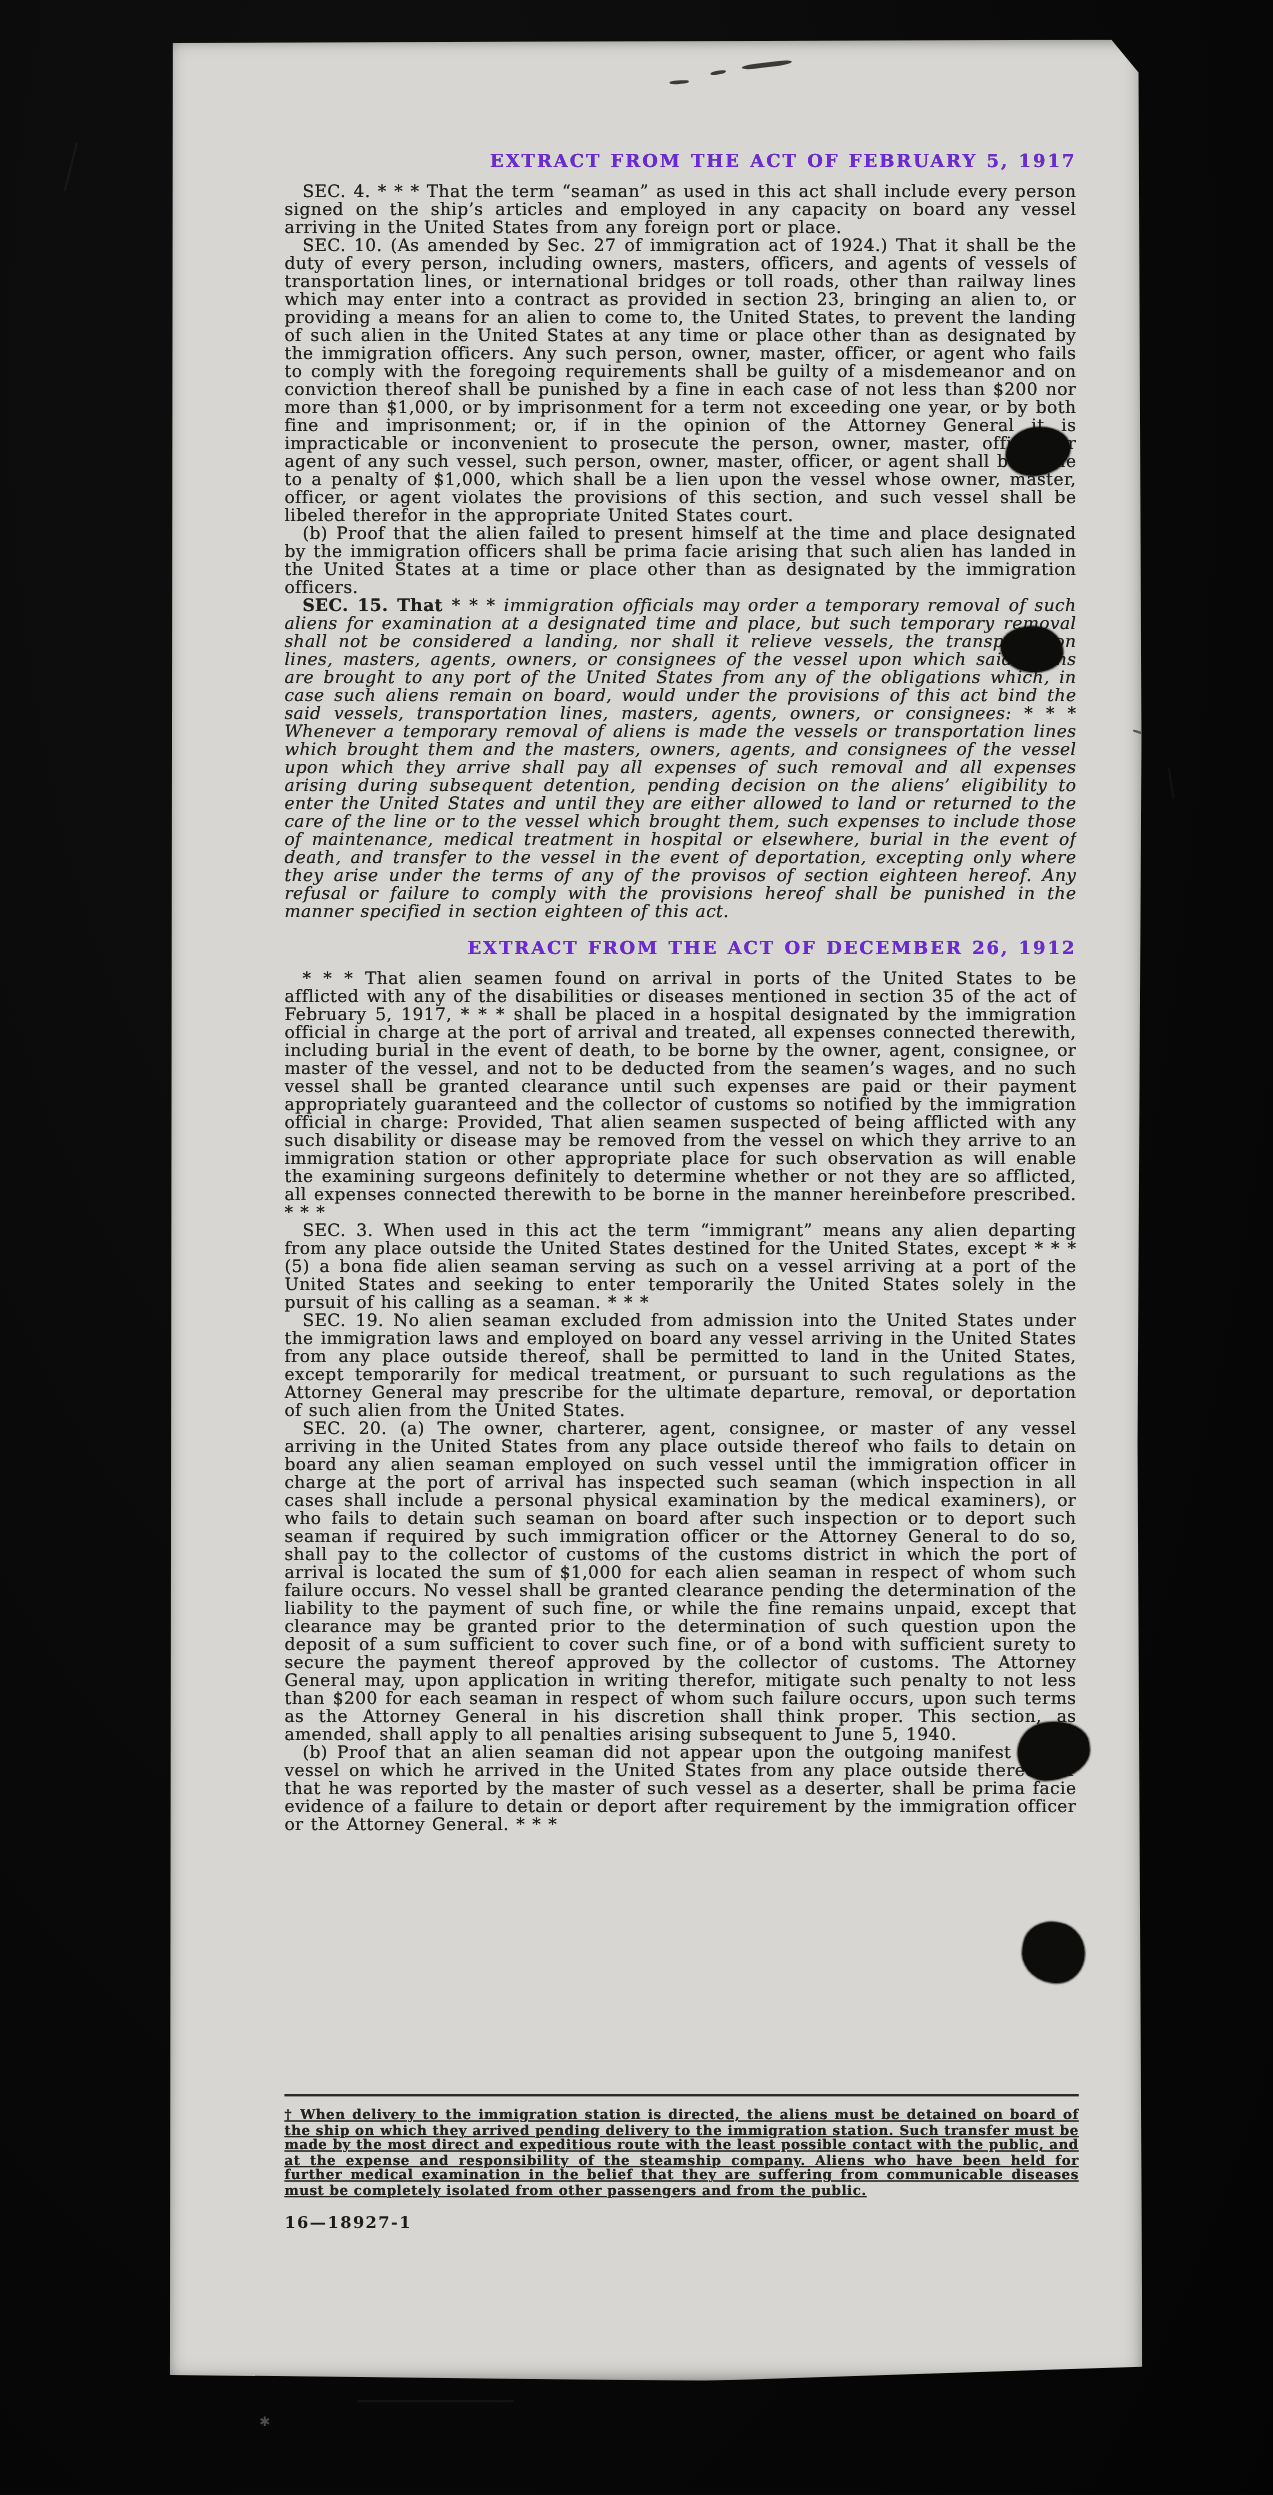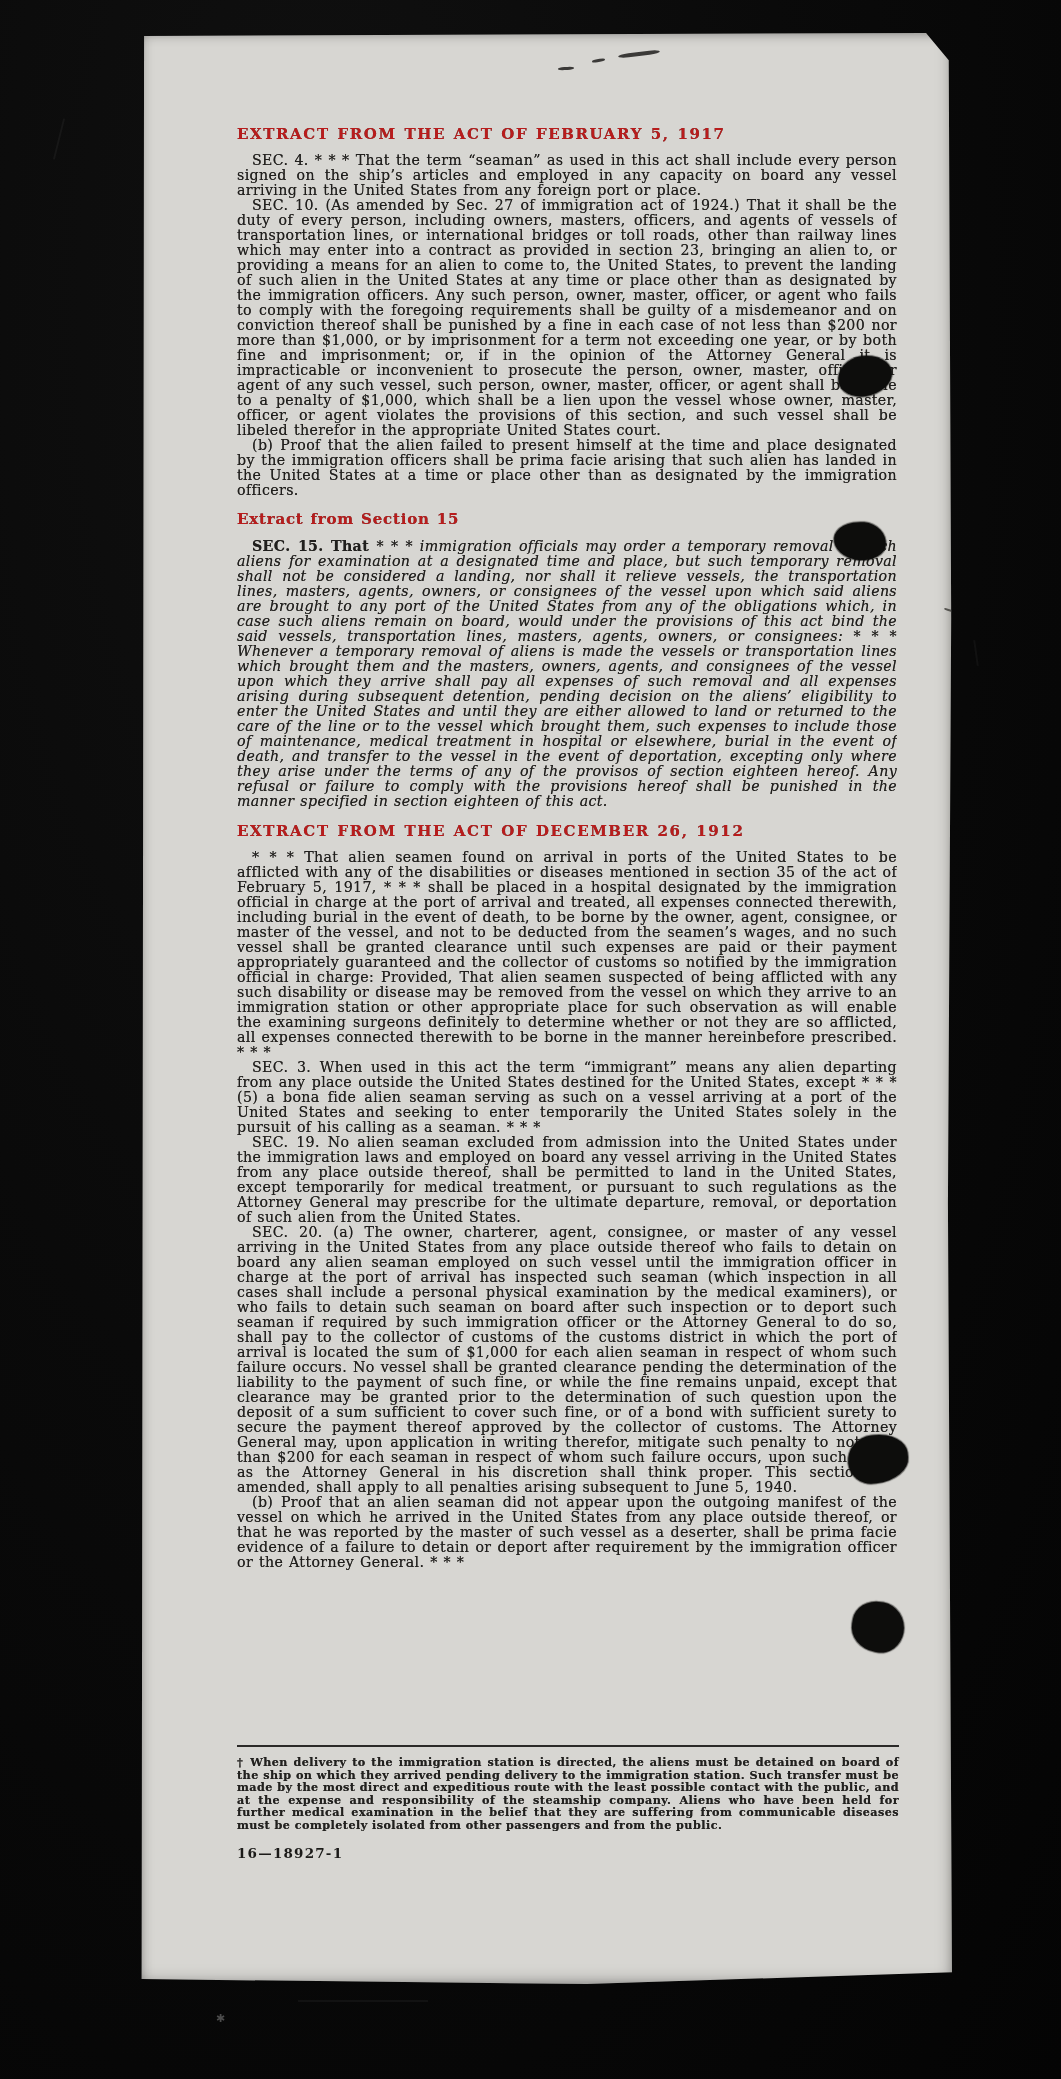--- a/index.html
+++ b/index.html
@@ -17,33 +17,33 @@
                 inset 0 9px 14px -9px rgba(0,0,0,.30),
                 inset 0 -11px 18px -11px rgba(0,0,0,.36);
   }
   .doc-body {
     position:absolute; left:97px; top:94px; width:660px; height:1596px;
     overflow:hidden; color:#201f1d;
     font-size:14.2px; line-height:15px; letter-spacing:0.35px; word-spacing:1px;
     text-align:justify;
     text-shadow:0 0 0.5px rgba(32,30,27,0.75);
   }
-  .heading { text-align:left; font-weight:bold; color:#b91c1c; }
+  .heading { text-align:right; font-weight:bold; color:#6d28d9; }
   .heading.main { font-size:15px; letter-spacing:1.6px; margin:15px 0 11px 0; }
   .heading.sub  { font-size:15px; letter-spacing:0.8px; margin:14px 0 12px 0; }
   .doc-body .heading:first-child { margin-top:0; }
   p.para { margin:0; text-indent:15px; }
   p.para.italic { font-style:italic; }
   p.para .lead { font-style:normal;font-weight:bold; }
   .footnote-area { position:absolute; left:97px; top:1712px; width:662px; }
   .footnote-rule { height:2px; background:#2b2a28; margin-bottom:9px; }
   .footnote {
     margin:0; color:#22211f; font-weight:bold;
     font-size:11.2px; line-height:12.6px; letter-spacing:0.45px;
-    text-align:justify; text-shadow:0 0 0.4px rgba(30,29,27,0.7);
+    text-align:justify; text-shadow:0 0 0.4px rgba(30,29,27,0.7);text-decoration:underline;
   }
   .doc-number {
     margin-top:13px; padding-right:125px;
     font-weight:bold; font-size:13.5px; letter-spacing:1.2px; color:#1b1a18;
   }
   .blot { position:absolute; background:#0d0d0c; box-shadow:0 0 1px 1px rgba(13,13,12,.6); }
   .blot.a { left:698px; top:323px;  width:54px; height:40px; border-radius:48% 52% 55% 45% / 55% 48% 52% 45%; transform:rotate(-8deg); }
   .blot.b { left:694px; top:489px;  width:52px; height:38px; border-radius:55% 45% 50% 50% / 48% 55% 45% 52%; transform:rotate(5deg); }
   .blot.c { left:708px; top:1402px; width:60px; height:48px; border-radius:45% 55% 60% 40% / 55% 45% 50% 50%; transform:rotate(-6deg); }
   .blot.d { left:712px; top:1569px; width:52px; height:50px; border-radius:50% 50% 45% 55% / 45% 55% 50% 50%; transform:rotate(10deg); }
@@ -72,21 +72,20 @@
     <div class="pmark m1"></div>
     <div class="pmark m2"></div>
     <div class="pmark m3"></div>
     <div class="pmark m4"></div>
 
     <div class="doc-body" id="doc-body">
         <div class="heading main">EXTRACT FROM THE ACT OF FEBRUARY 5, 1917</div>
         <p class="para">SEC. 4. * * * That the term “seaman” as used in this act shall include every person signed on the ship’s articles and employed in any capacity on board any vessel arriving in the United States from any foreign port or place.</p>
         <p class="para">SEC. 10. (As amended by Sec. 27 of immigration act of 1924.) That it shall be the duty of every person, including owners, masters, officers, and agents of vessels of transportation lines, or international bridges or toll roads, other than railway lines which may enter into a contract as provided in section 23, bringing an alien to, or providing a means for an alien to come to, the United States, to prevent the landing of such alien in the United States at any time or place other than as designated by the immigration officers. Any such person, owner, master, officer, or agent who fails to comply with the foregoing requirements shall be guilty of a misdemeanor and on conviction thereof shall be punished by a fine in each case of not less than $200 nor more than $1,000, or by imprisonment for a term not exceeding one year, or by both fine and imprisonment; or, if in the opinion of the Attorney General it is impracticable or inconvenient to prosecute the person, owner, master, officer, or agent of any such vessel, such person, owner, master, officer, or agent shall be liable to a penalty of $1,000, which shall be a lien upon the vessel whose owner, master, officer, or agent violates the provisions of this section, and such vessel shall be libeled therefor in the appropriate United States court.</p>
         <p class="para">(b) Proof that the alien failed to present himself at the time and place designated by the immigration officers shall be prima facie arising that such alien has landed in the United States at a time or place other than as designated by the immigration officers.</p>
-        <div class="heading sub">Extract from Section 15</div>
         <p class="para italic"><span class="lead">SEC. 15. That </span>* * * immigration officials may order a temporary removal of such aliens for examination at a designated time and place, but such temporary removal shall not be considered a landing, nor shall it relieve vessels, the transportation lines, masters, agents, owners, or consignees of the vessel upon which said aliens are brought to any port of the United States from any of the obligations which, in case such aliens remain on board, would under the provisions of this act bind the said vessels, transportation lines, masters, agents, owners, or consignees: * * * Whenever a temporary removal of aliens is made the vessels or transportation lines which brought them and the masters, owners, agents, and consignees of the vessel upon which they arrive shall pay all expenses of such removal and all expenses arising during subsequent detention, pending decision on the aliens’ eligibility to enter the United States and until they are either allowed to land or returned to the care of the line or to the vessel which brought them, such expenses to include those of maintenance, medical treatment in hospital or elsewhere, burial in the event of death, and transfer to the vessel in the event of deportation, excepting only where they arise under the terms of any of the provisos of section eighteen hereof. Any refusal or failure to comply with the provisions hereof shall be punished in the manner specified in section eighteen of this act.</p>
         <div class="heading main">EXTRACT FROM THE ACT OF DECEMBER 26, 1912</div>
         <p class="para">* * * That alien seamen found on arrival in ports of the United States to be afflicted with any of the disabilities or diseases mentioned in section 35 of the act of February 5, 1917, * * * shall be placed in a hospital designated by the immigration official in charge at the port of arrival and treated, all expenses connected therewith, including burial in the event of death, to be borne by the owner, agent, consignee, or master of the vessel, and not to be deducted from the seamen’s wages, and no such vessel shall be granted clearance until such expenses are paid or their payment appropriately guaranteed and the collector of customs so notified by the immigration official in charge: Provided, That alien seamen suspected of being afflicted with any such disability or disease may be removed from the vessel on which they arrive to an immigration station or other appropriate place for such observation as will enable the examining surgeons definitely to determine whether or not they are so afflicted, all expenses connected therewith to be borne in the manner hereinbefore prescribed. * * *</p>
         <p class="para">SEC. 3. When used in this act the term “immigrant” means any alien departing from any place outside the United States destined for the United States, except * * * (5) a bona fide alien seaman serving as such on a vessel arriving at a port of the United States and seeking to enter temporarily the United States solely in the pursuit of his calling as a seaman. * * *</p>
         <p class="para">SEC. 19. No alien seaman excluded from admission into the United States under the immigration laws and employed on board any vessel arriving in the United States from any place outside thereof, shall be permitted to land in the United States, except temporarily for medical treatment, or pursuant to such regulations as the Attorney General may prescribe for the ultimate departure, removal, or deportation of such alien from the United States.</p>
         <p class="para">SEC. 20. (a) The owner, charterer, agent, consignee, or master of any vessel arriving in the United States from any place outside thereof who fails to detain on board any alien seaman employed on such vessel until the immigration officer in charge at the port of arrival has inspected such seaman (which inspection in all cases shall include a personal physical examination by the medical examiners), or who fails to detain such seaman on board after such inspection or to deport such seaman if required by such immigration officer or the Attorney General to do so, shall pay to the collector of customs of the customs district in which the port of arrival is located the sum of $1,000 for each alien seaman in respect of whom such failure occurs. No vessel shall be granted clearance pending the determination of the liability to the payment of such fine, or while the fine remains unpaid, except that clearance may be granted prior to the determination of such question upon the deposit of a sum sufficient to cover such fine, or of a bond with sufficient surety to secure the payment thereof approved by the collector of customs. The Attorney General may, upon application in writing therefor, mitigate such penalty to not less than $200 for each seaman in respect of whom such failure occurs, upon such terms as the Attorney General in his discretion shall think proper. This section, as amended, shall apply to all penalties arising subsequent to June 5, 1940.</p>
         <p class="para">(b) Proof that an alien seaman did not appear upon the outgoing manifest of the vessel on which he arrived in the United States from any place outside thereof, or that he was reported by the master of such vessel as a deserter, shall be prima facie evidence of a failure to detain or deport after requirement by the immigration officer or the Attorney General. * * *</p>
       </div>
 
     <div class="footnote-area">

